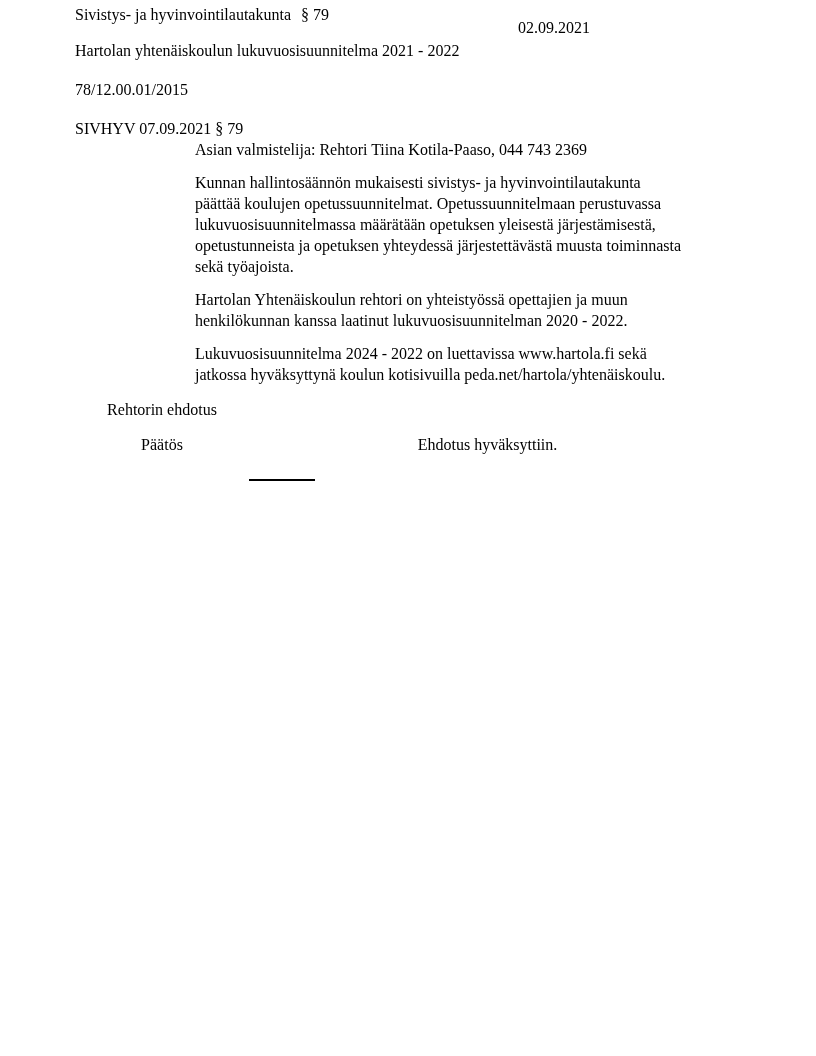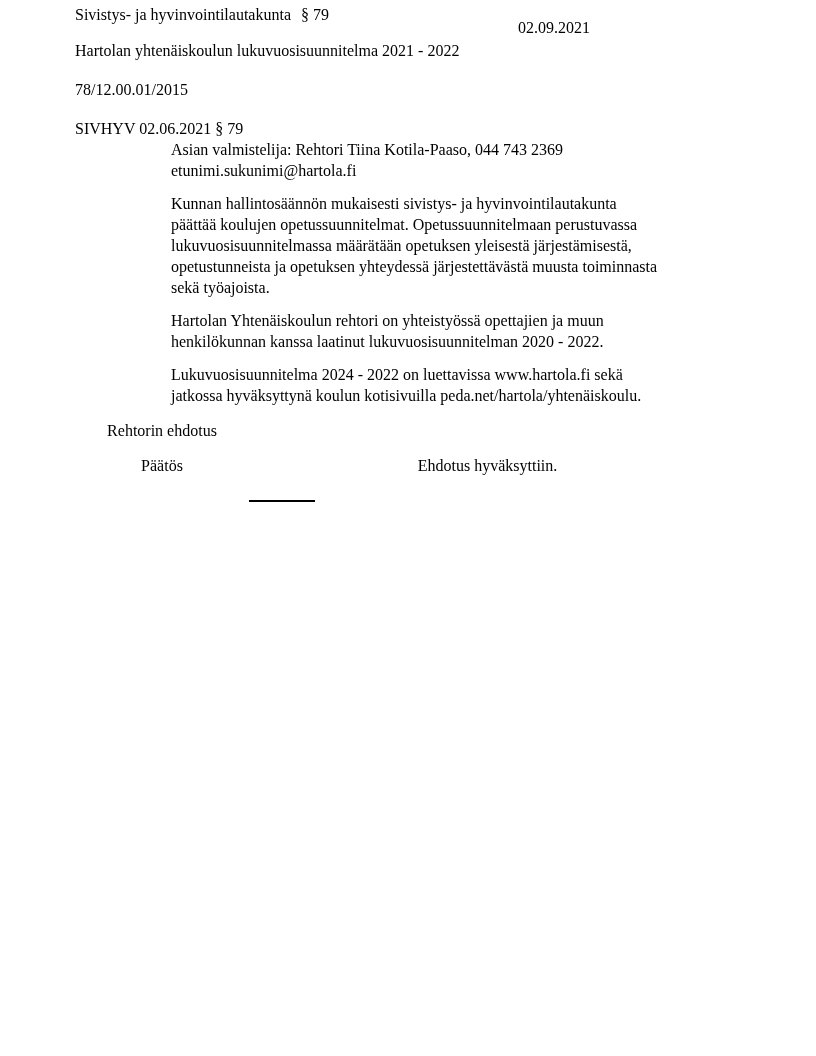--- a/index.html
+++ b/index.html
@@ -32,21 +32,21 @@
     left: 443px;
     top: 13px;
   }
   .doc-title {
     font-weight: normal;
     margin: 0 0 18px 0;
   }
   .diary-number { margin: 0 0 18px 0; }
   .item-heading { margin: 0; }
   .body-col {
-    margin-left: 96px;
+    margin-left: 120px;
     width: 488px;
   }
   .preparer-line { margin: 0; }
   .body-col p {
     margin: 12px 0 0 0;
   }
   .section-row {
     display: flex;
     margin-top: 14px;
     text-align: center;
@@ -72,25 +72,24 @@
 
   <div class="header">
     <span>Sivistys- ja hyvinvointilautakunta</span><span class="section-mark">§ 79</span>
     <span class="doc-date">02.09.2021</span>
   </div>
 
   <div class="doc-title">Hartolan yhtenäiskoulun lukuvuosisuunnitelma 2021 - 2022</div>
 
   <div class="diary-number">78/12.00.01/2015</div>
 
-  <div class="item-heading">SIVHYV 02.06.2021 § 79</div>
+  <div class="item-heading">SIVHYV 07.09.2021 § 79</div>
 
   <div class="body-col">
     <div class="preparer-line">Asian valmistelija: Rehtori Tiina Kotila-Paaso, 044 743 2369</div>
-    <div class="preparer-line">etunimi.sukunimi@hartola.fi</div>
 
     <p>Kunnan hallintosäännön mukaisesti sivistys- ja hyvinvointilautakunta päättää koulujen opetussuunnitelmat. Opetussuunnitelmaan perustuvassa lukuvuosisuunnitelmassa määrätään opetuksen yleisestä järjestämisestä, opetustunneista ja opetuksen yhteydessä järjestettävästä muusta toiminnasta sekä työajoista.</p>
 
     <p>Hartolan Yhtenäiskoulun rehtori on yhteistyössä opettajien ja muun henkilökunnan kanssa laatinut lukuvuosisuunnitelman 2020 - 2022.</p>
 
     <p>Lukuvuosisuunnitelma 2024 - 2022 on luettavissa www.hartola.fi sekä jatkossa hyväksyttynä koulun kotisivuilla peda.net/hartola/yhtenäiskoulu.</p>
   </div>
 
   <div class="section-row">
     <div class="section-label">Rehtorin ehdotus</div>

